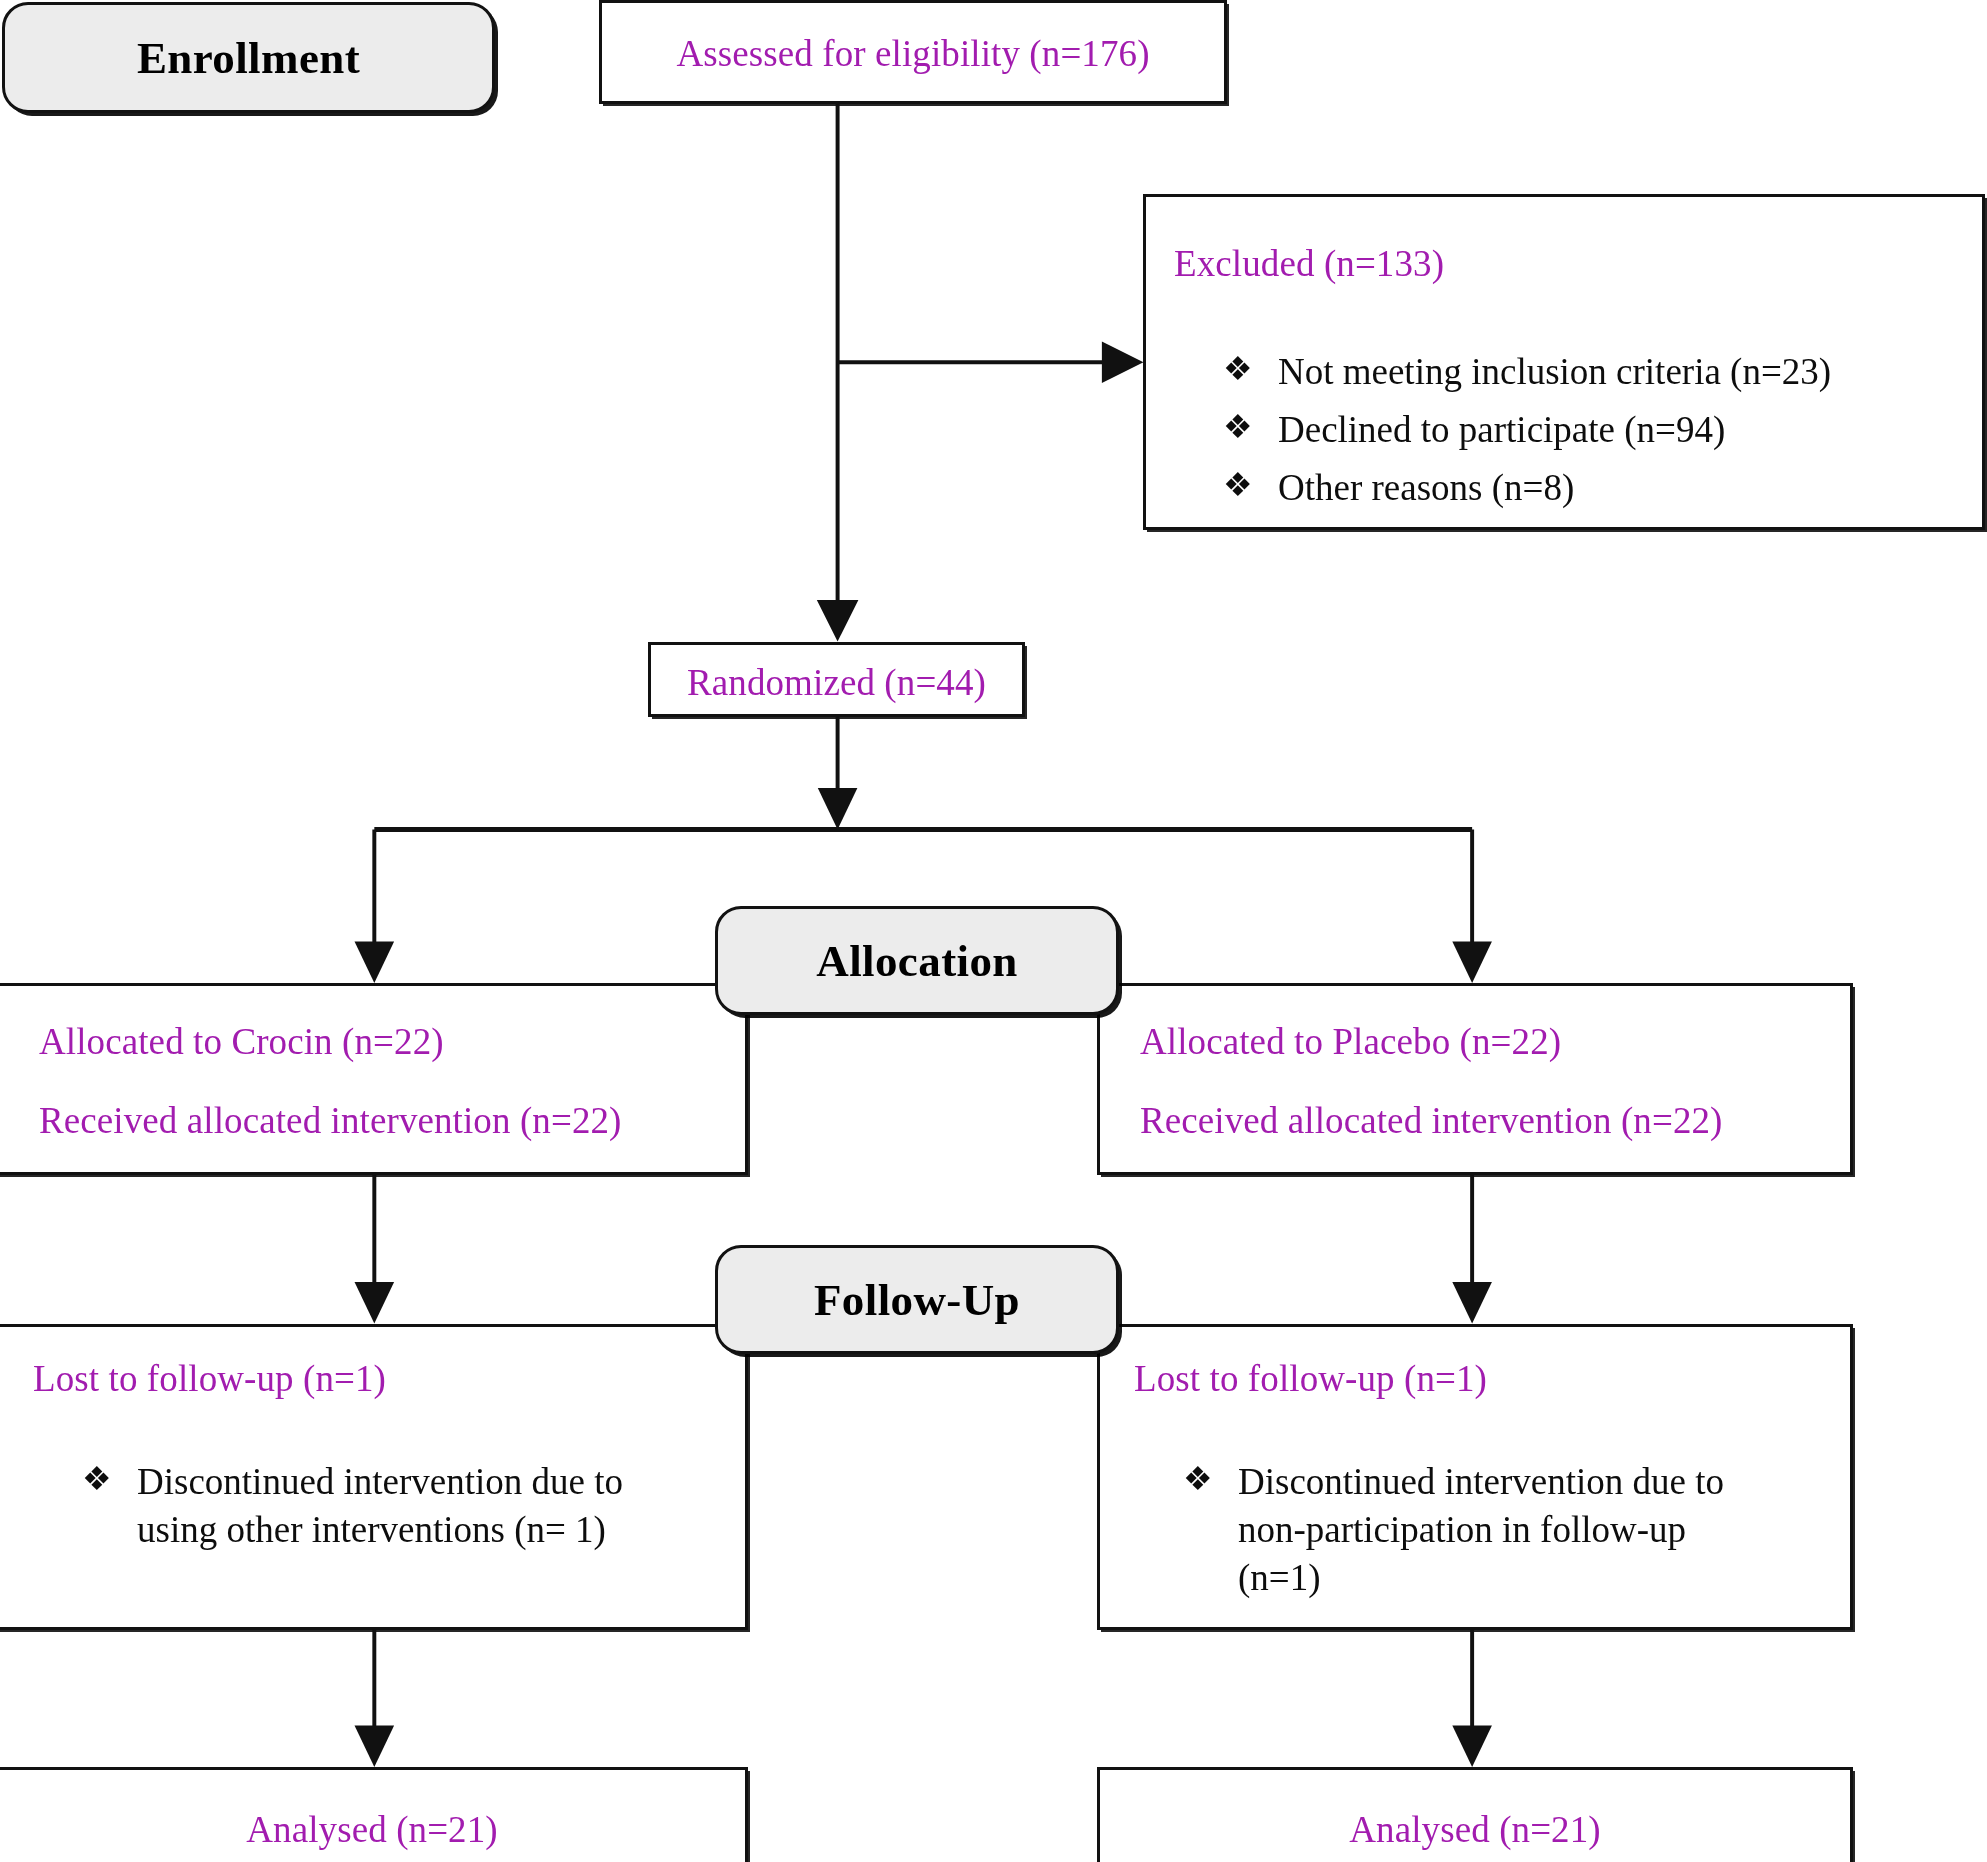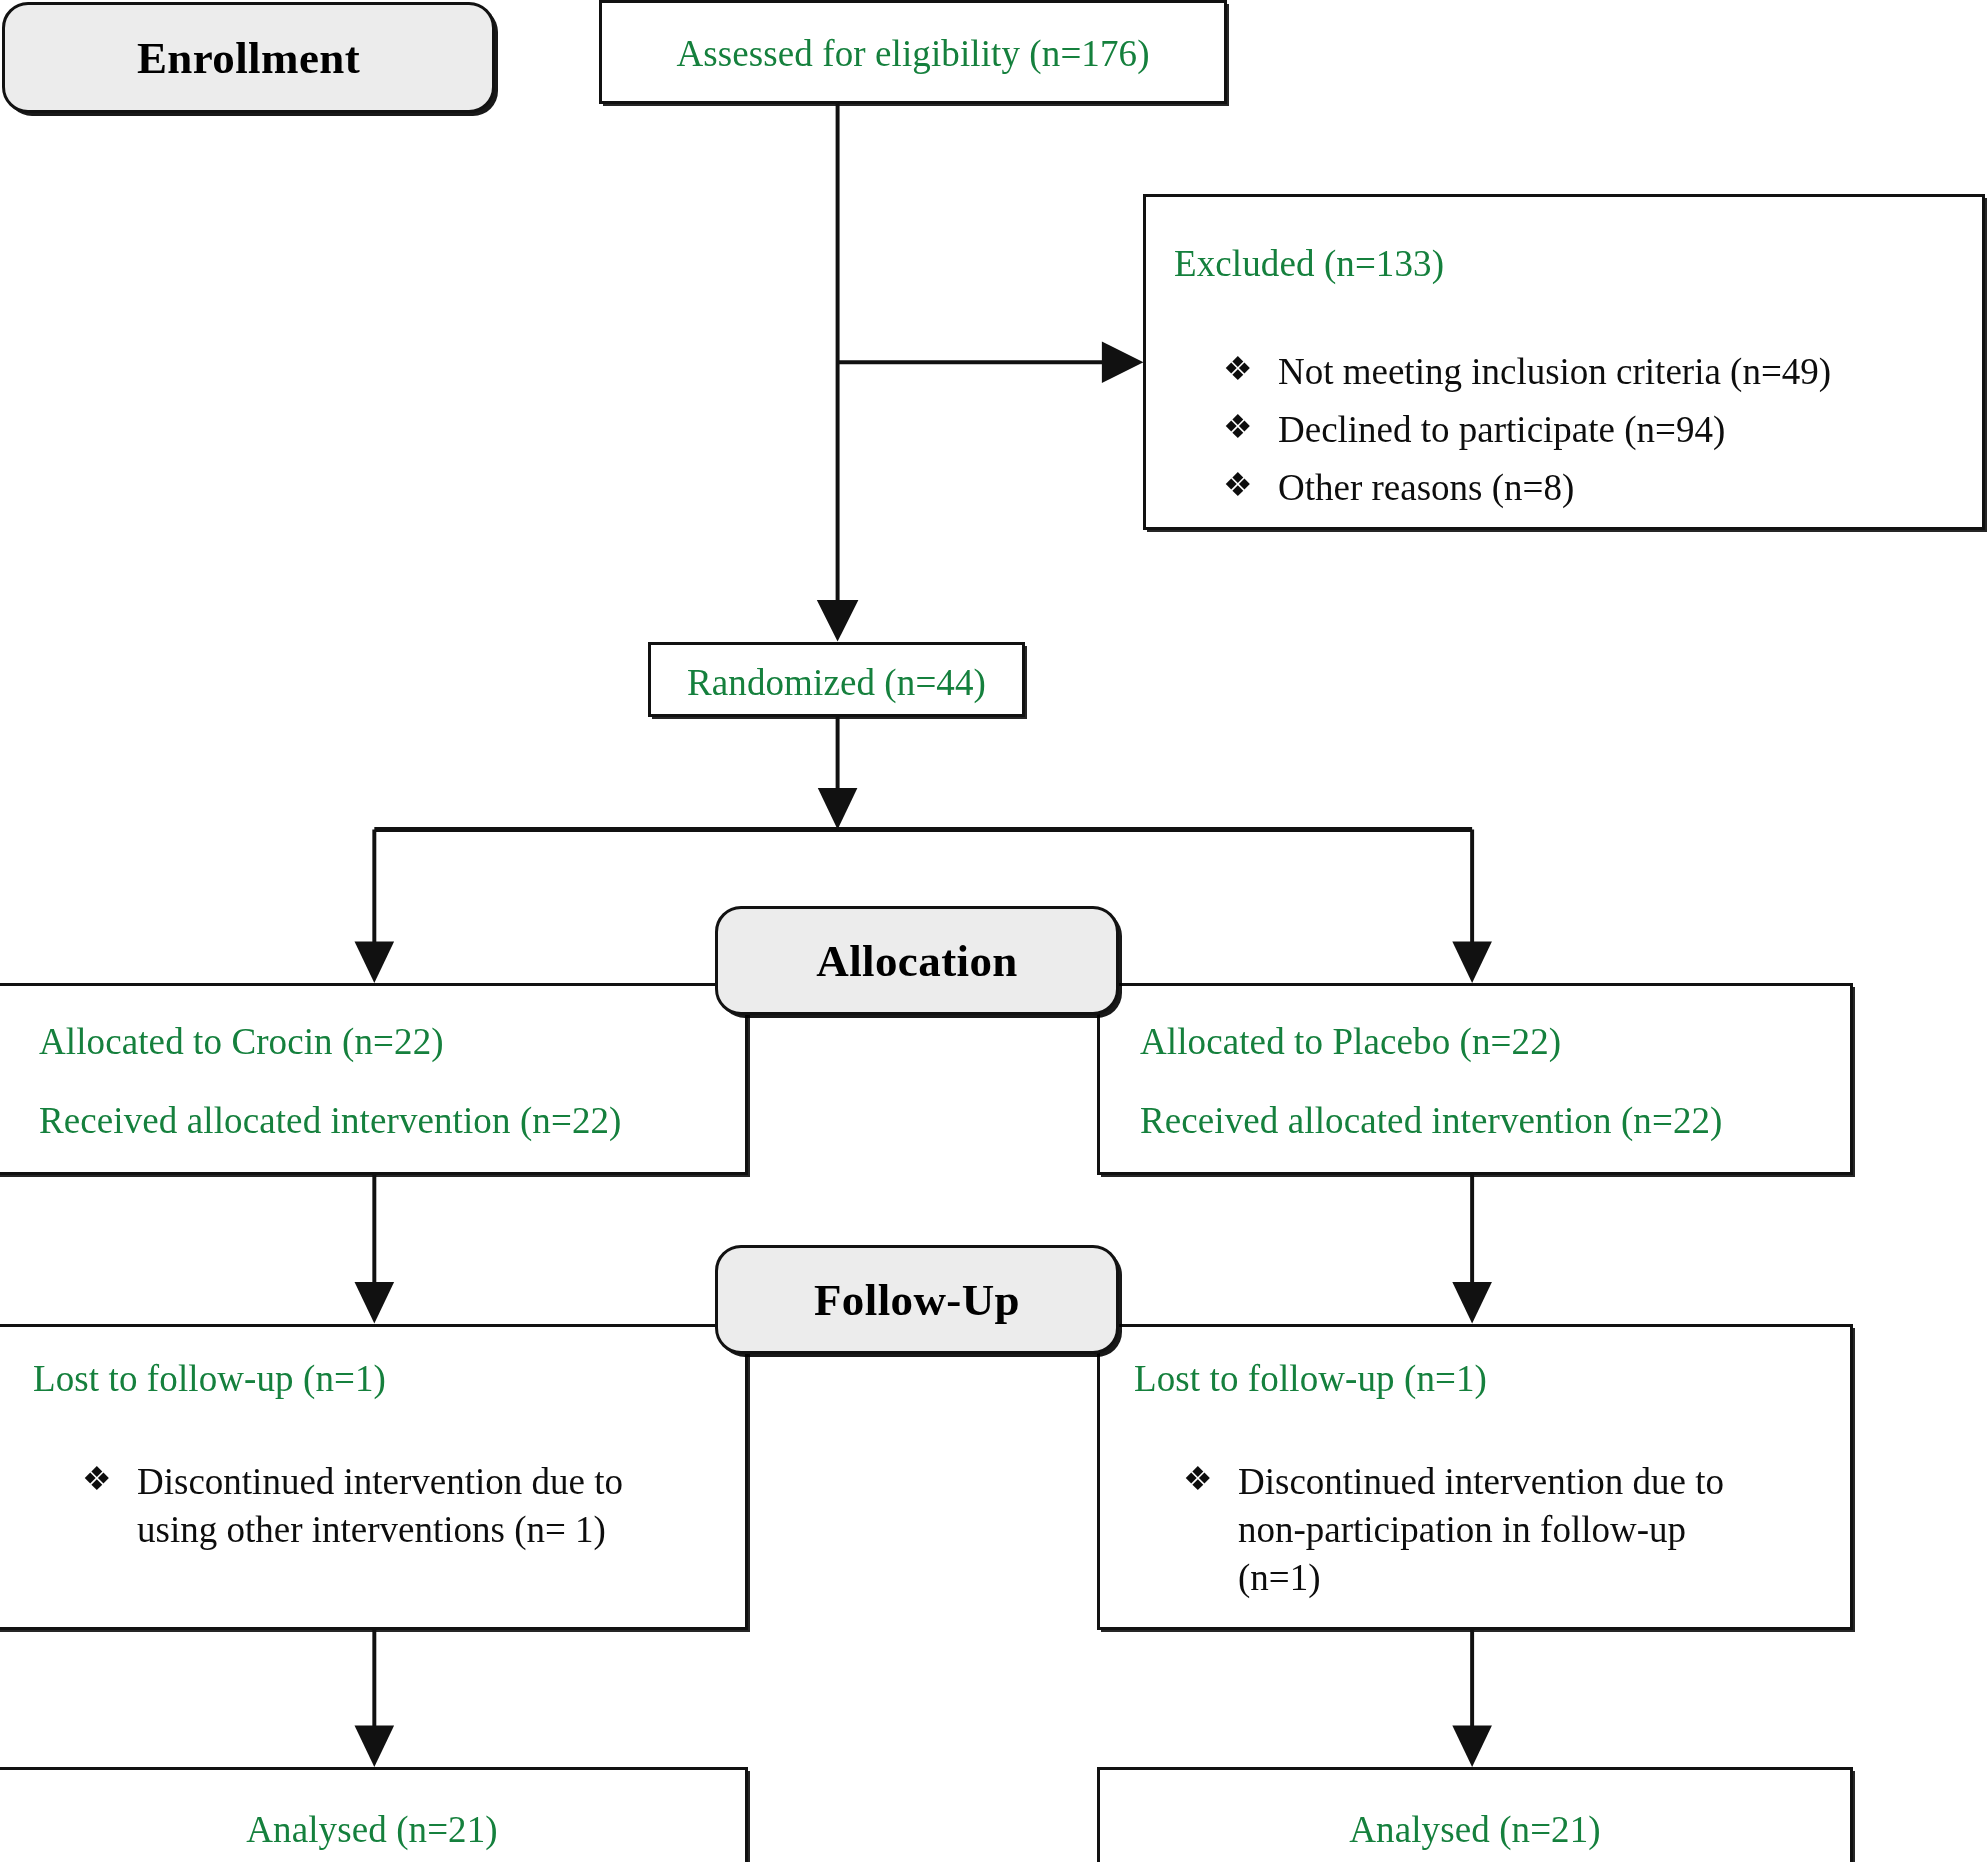--- a/index.html
+++ b/index.html
@@ -20,21 +20,21 @@
   
   .box {
     position: absolute;
     background: #ffffff;
     border: 3px solid #111111;
     box-sizing: border-box;
     box-shadow: 3px 3px 0 -1px rgba(0,0,0,0.85);
   }
   .box-text {
     position: absolute;
-    color: #15803d;
+    color: #a21caf;
     font-size: 37px;
     line-height: 1.30;
     letter-spacing: 0.1px;
     white-space: pre-wrap;
   }
   .box-text.center {
     width: 100%;
     text-align: center;
   }
   
@@ -139,21 +139,21 @@
 
   <div class="box" style="left:599px; top:0px; width:628px; height:104px;">
     <div class="box-text center" style="left:0; top:27px;">Assessed for eligibility (n=176)</div>
   </div>
 
   <div class="box" style="left:1143px; top:194px; width:842px; height:336px;">
     <div class="box-text" style="left:28px; top:43px;">Excluded (n=133)</div>
     <div class="bullet-list" style="left:77px; top:151px; width:752px;">
       <div class="bullet-row">
         <span class="bullet-glyph">❖</span>
-        <span class="bullet-body">Not meeting inclusion criteria (n=49)</span>
+        <span class="bullet-body">Not meeting inclusion criteria (n=23)</span>
       </div>
       <div class="bullet-row">
         <span class="bullet-glyph">❖</span>
         <span class="bullet-body">Declined to participate (n=94)</span>
       </div>
       <div class="bullet-row">
         <span class="bullet-glyph">❖</span>
         <span class="bullet-body">Other reasons (n=8)</span>
       </div>
     </div>

